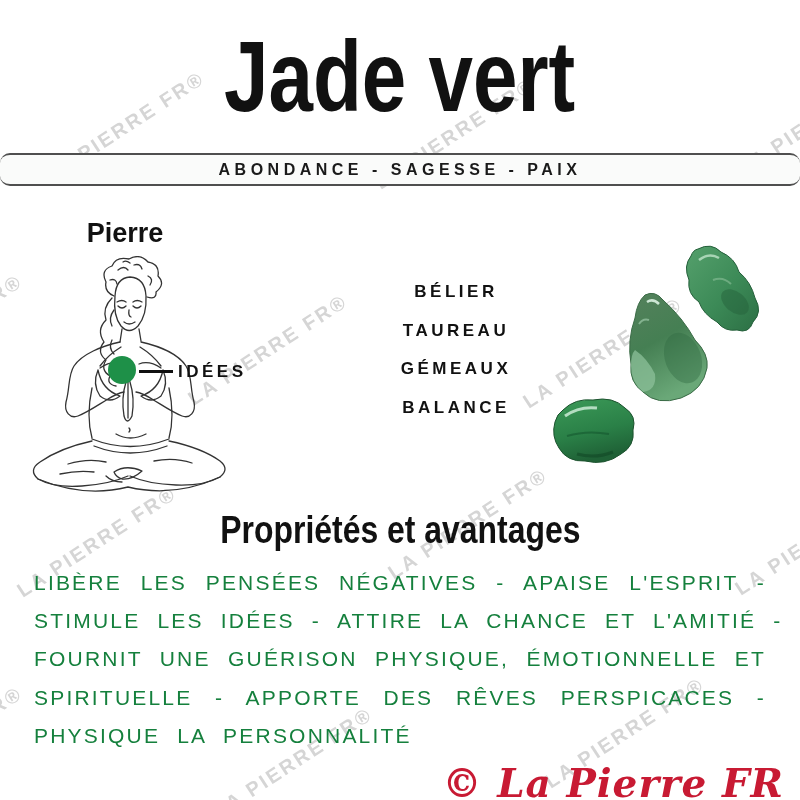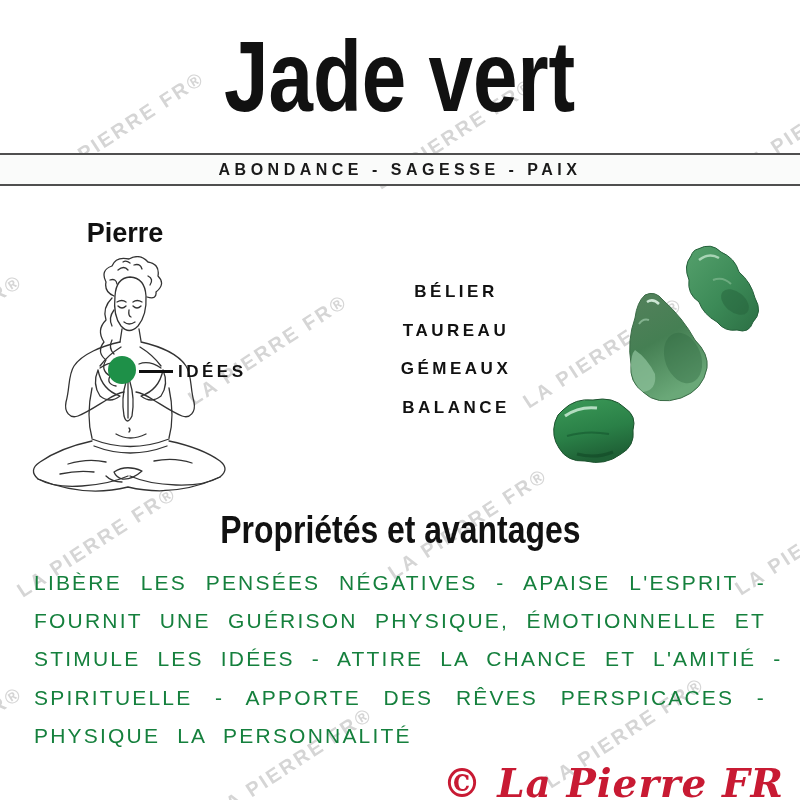--- a/index.html
+++ b/index.html
@@ -18,21 +18,21 @@
   .layer{position:absolute;z-index:2;}
 
   
   .title{left:0;right:0;top:26px;text-align:center;line-height:1;}
   .title span{display:inline-block;font-size:100px;font-weight:bold;color:#111;
     transform:scaleX(0.80);transform-origin:center;letter-spacing:0;}
 
   
   .banner{left:0;right:0;top:153px;height:29px;
     border-top:2px solid #4f4f4f;border-bottom:2px solid #4f4f4f;
-    background:#fafbfa;display:flex;align-items:center;justify-content:center;}
+    background:#fafbfa;display:flex;align-items:center;justify-content:center;border-radius:10px;}
   .banner span{font-size:16px;font-weight:bold;letter-spacing:4.5px;color:#1a1a1a;}
 
   
   .chakras-h{left:30px;top:218px;width:190px;text-align:center;
     font-size:27px;font-weight:bold;color:#111;}
   .figure{left:26px;top:256px;width:204px;height:244px;}
   .figure svg{display:block;width:204px;height:244px;}
   .chakra-dot{left:108px;top:356px;width:28px;height:28px;border-radius:50%;
     background:#1e9048;z-index:3;}
   .pointer{left:139px;top:370px;width:34px;height:3px;background:#101010;z-index:3;}
@@ -202,21 +202,21 @@
         <path d="M 34 214 Q 52 219 70 212" stroke="#0e4222" stroke-width="3" fill="none" opacity="0.5"></path>
       </g>
     </svg>
   </div>
 
   <div class="layer props-h">
     <span>Propriétés et avantages</span>
   </div>
   <div class="layer props">
     <div class="line">LIBÈRE LES PENSÉES NÉGATIVES - APAISE L'ESPRIT -</div>
+    <div class="line">STIMULE LES IDÉES - ATTIRE LA CHANCE ET L'AMITIÉ -</div>
     <div class="line">FOURNIT UNE GUÉRISON PHYSIQUE, ÉMOTIONNELLE ET</div>
-    <div class="line">STIMULE LES IDÉES - ATTIRE LA CHANCE ET L'AMITIÉ -</div>
     <div class="line">SPIRITUELLE - APPORTE DES RÊVES PERSPICACES -</div>
     <div class="line">PHYSIQUE LA PERSONNALITÉ</div>
   </div>
 
   <div class="layer signature">© La Pierre FR</div>
 
 </div>
 
 </body></html>

